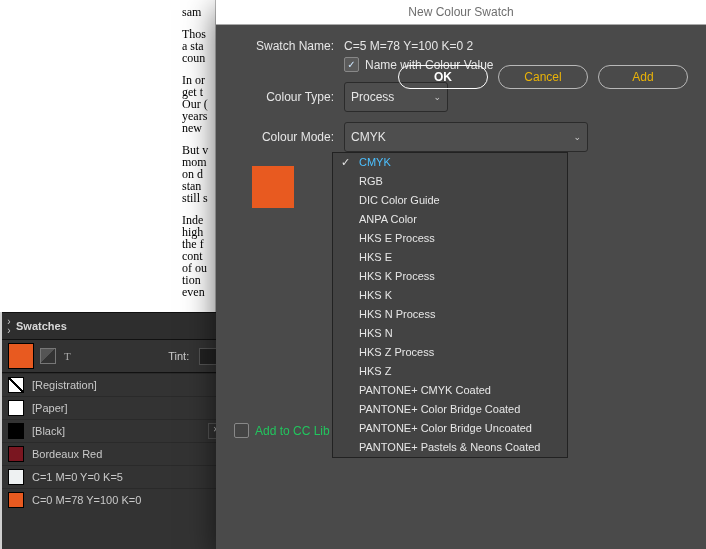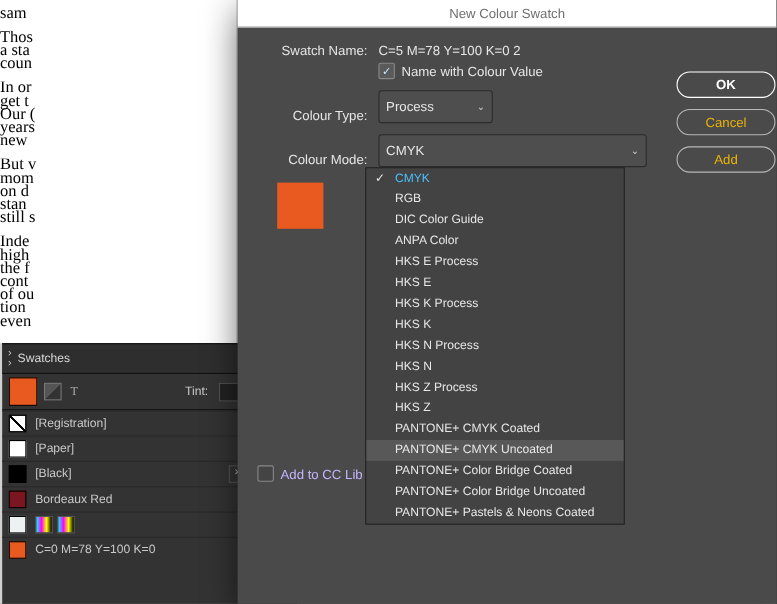--- a/index.html
+++ b/index.html
@@ -1,55 +1,55 @@
 <!DOCTYPE html>
 <html><head>
 <meta charset="utf-8">
 <style>
   html,body{margin:0;padding:0;font-family:-apple-system,"Helvetica Neue",Arial,sans-serif;font-size:12px;background:#000;overflow:hidden}
   .stage{position:relative;width:706px;height:549px;background:#d0d0d0}
   
   .doc{position:absolute;left:0;top:0;width:216px;height:312px;background:#fff;border-right:1px solid #bfbfbf;padding:6px 4px 6px 0;box-sizing:border-box}
-  .doc p{margin:0 0 10px 0;color:#000;font-family:Georgia,serif;font-size:15px;line-height:12px;white-space:pre;overflow:hidden}
+  .doc p{margin:0 0 10px 0;color:#000;font-family:Georgia,serif;font-size:12px;line-height:12px;padding-left:182px;white-space:pre;overflow:hidden}
   
   .sw-panel{position:absolute;left:2px;top:312px;width:268px;height:237px;background:#333;color:#c9c9c9;font-size:11px}
   .sw-head{display:flex;align-items:center;height:26px;background:#2e2e2e;border-top:1px solid #111;border-bottom:1px solid #111}
   .chevrons{width:14px;text-align:center;font-size:10px;line-height:9px}
-  .sw-head .title{font-weight:400;color:#d8d8d8}
+  .sw-head .title{font-weight:700;color:#d8d8d8}
   .sw-tint{display:flex;align-items:center;height:32px;padding:0 6px;gap:6px}
   .sw-box{width:24px;height:24px;border:1px solid #000}
   .small-box{width:14px;height:14px;border:1px solid #777;background:linear-gradient(135deg,#555 0 50%,#333 50% 100%)}
   .tint-field{width:34px;height:15px;background:#222;border:1px solid #555;margin-left:4px}
   .chv{font-size:9px;color:#aaa;padding:0 2px}
   .sw-list{border-top:1px solid #111}
   .sw-row{display:flex;align-items:center;height:22px;padding:0 6px;gap:8px;border-top:1px solid #2a2a2a}
   .chip{width:14px;height:14px;border:1px solid #000;flex-shrink:0}
   .sw-label{flex:1;white-space:nowrap;overflow:hidden;text-overflow:ellipsis}
   .sw-icons{display:flex;gap:4px}
   .sw-ico{width:14px;height:14px;border:1px solid #555;font-size:8px;line-height:12px;text-align:center;color:#bbb}
   .sw-rainbow{background:linear-gradient(90deg,cyan,magenta,yellow,black)}
   
   .dialog{position:absolute;left:216px;top:0;width:490px;height:549px;background:#4a4a4a;color:#ddd;box-shadow:0 10px 30px rgba(0,0,0,.6)}
   .titlebar{height:24px;background:#ffffff;color:#6e6e6e;text-align:center;font-size:12px;line-height:24px;border-bottom:1px solid #aaa}
   .body{padding:14px 18px 14px 18px;position:relative}
-  .form-row{display:flex;align-items:flex-end;margin-bottom:10px;font-size:12px;color:#e6e6e6}
+  .form-row{display:flex;align-items:center;margin-bottom:10px;font-size:12px;color:#e6e6e6}
   .form-lab{width:100px;text-align:right;margin-right:10px}
   .select{flex:0 0 auto;display:flex;align-items:center;height:20px;background:#4e4e4e;border:1px solid #2b2b2b;padding:4px 6px;border-radius:3px;min-width:90px;justify-content:space-between}
   .select.wide{min-width:230px}
   .wedge{font-size:9px;color:#ccc;margin-left:8px}
   .check{width:13px;height:13px;border:1px solid #888;border-radius:2px;background:#5a5a5a;margin-right:6px;display:inline-flex;align-items:center;justify-content:center;color:#cfe8ff;font-size:10px}
   .sliders{display:flex;margin-top:4px}
   .color-preview{width:42px;height:42px;margin:4px 16px 0 18px}
   .slider-col{flex:1}
   .srow{display:flex;align-items:center;margin-bottom:7px;font-size:12px;color:#e6e6e6}
   .srow .slab{width:74px;text-align:right;margin-right:8px}
-  .btns{position:absolute;right:1px;top:40px;display:flex;flex-direction:column;gap:10px}
+  .btns{position:absolute;right:18px;top:40px;display:flex;flex-direction:row;gap:10px}
   .btn{width:88px;height:22px;border:1px solid #b8b8b8;border-radius:12px;background:transparent;color:#eab308;font-size:12px;display:flex;align-items:center;justify-content:center}
   .btn.primary{border-color:#fff;color:#fff;font-weight:600}
-  .addcc-row{position:absolute;left:18px;top:398px;display:flex;align-items:center;color:#c4b5fd}
+  .addcc-row{position:absolute;left:18px;top:398px;display:flex;align-items:center;color:#22c55e}
   
   .dropdown{position:absolute;left:332px;top:152px;width:234px;background:#434343;border:1px solid #222;max-height:397px;overflow:hidden}
   .dd-item{height:19px;line-height:19px;padding:0 12px 0 26px;color:#e7e7e7;font-size:11px;position:relative;white-space:nowrap}
   .dd-item.checked::before{content:"✓";position:absolute;left:8px;color:#e7e7e7}
   .dd-item.highlight{color:#4cc0ff}
   .dd-item.hover{background:#585858}
   .T{font-family:Georgia,serif;color:#aaa;margin-left:2px}
 </style>
 </head>
 <body>
@@ -117,20 +117,21 @@
       <div class="sw-row">
         <span class="chip" style="background:#7a1620"></span>
         <span class="sw-label">Bordeaux Red</span>
         <div class="sw-icons">
             <span class="sw-ico sw-rainbow"></span>
             <span class="sw-ico sw-rainbow"></span>
           </div>
       </div>
       <div class="sw-row">
         <span class="chip" style="background:#eef1f2"></span>
+        <span class="sw-label">C=1 M=0 Y=0 K=5</span>
         <div class="sw-icons">
             <span class="sw-ico sw-rainbow"></span>
             <span class="sw-ico sw-rainbow"></span>
           </div>
       </div>
       <div class="sw-row">
         <span class="chip" style="background:#e85a20"></span>
         <span class="sw-label">C=0 M=78 Y=100 K=0</span>
         <div class="sw-icons">
             <span class="sw-ico sw-rainbow"></span>
@@ -208,19 +209,18 @@
       <div class="dd-item">ANPA Color</div>
       <div class="dd-item">HKS E Process</div>
       <div class="dd-item">HKS E</div>
       <div class="dd-item">HKS K Process</div>
       <div class="dd-item">HKS K</div>
       <div class="dd-item">HKS N Process</div>
       <div class="dd-item">HKS N</div>
       <div class="dd-item">HKS Z Process</div>
       <div class="dd-item">HKS Z</div>
       <div class="dd-item">PANTONE+ CMYK Coated</div>
-      <div class="dd-item hover">PANTONE+ CMYK Uncoated</div>
       <div class="dd-item">PANTONE+ Color Bridge Coated</div>
       <div class="dd-item">PANTONE+ Color Bridge Uncoated</div>
       <div class="dd-item">PANTONE+ Pastels &amp; Neons Coated</div>
     </div>
 
 </div>
 
 </body></html>

